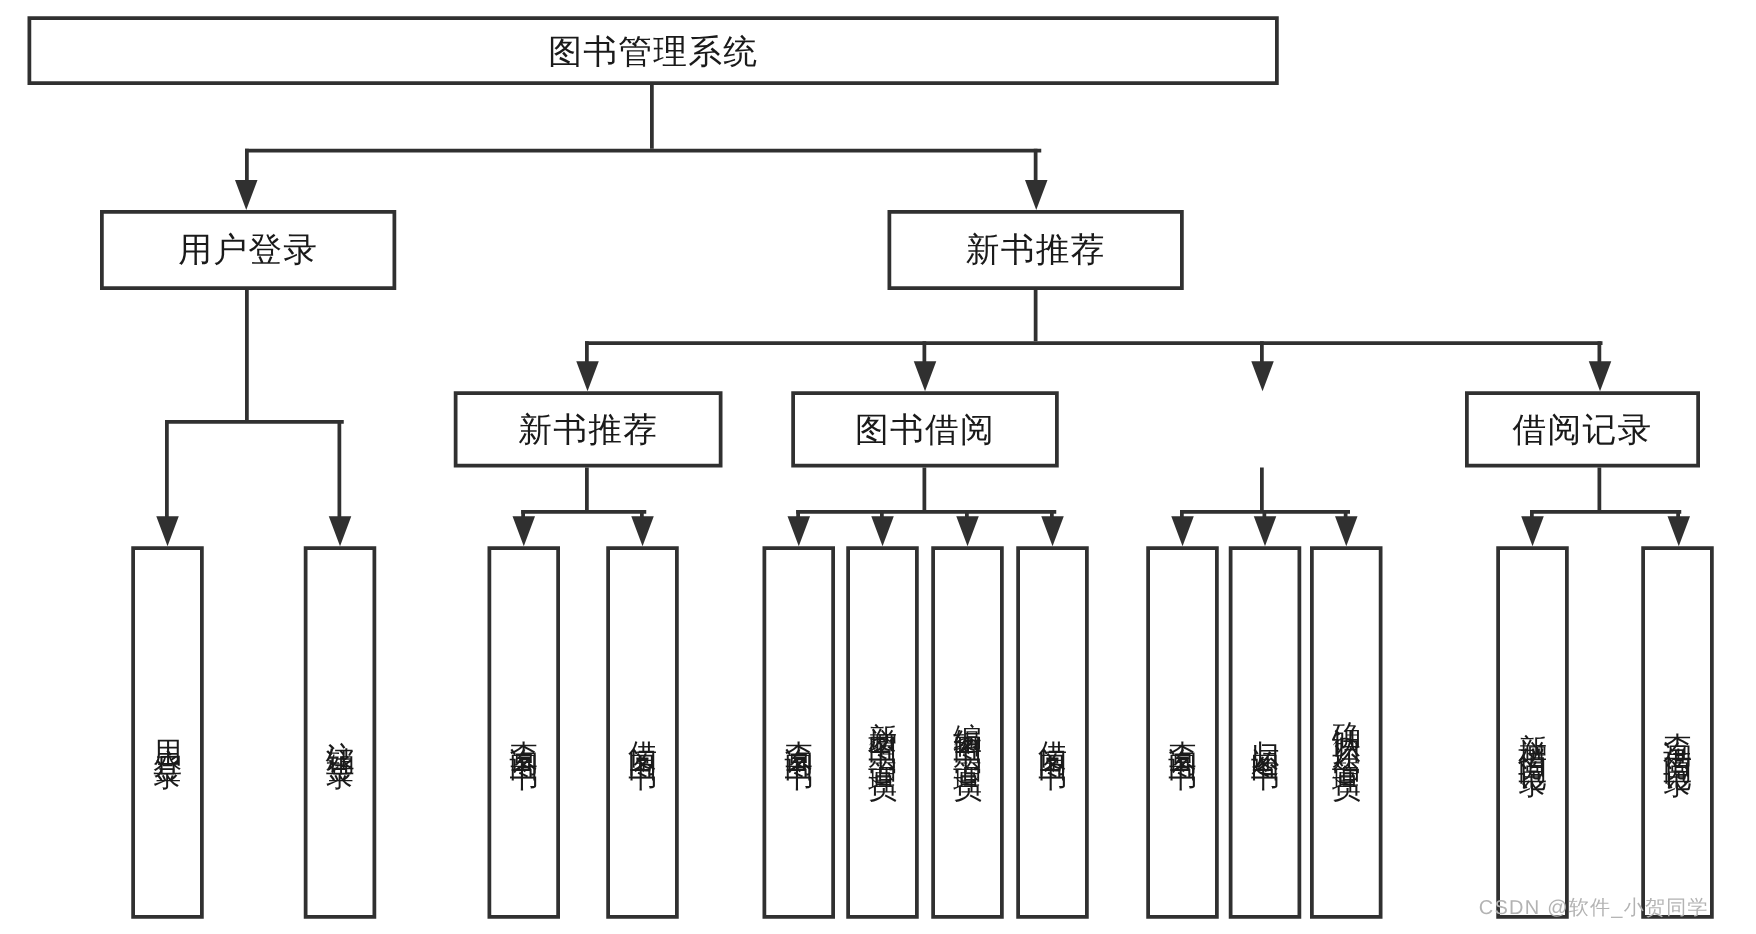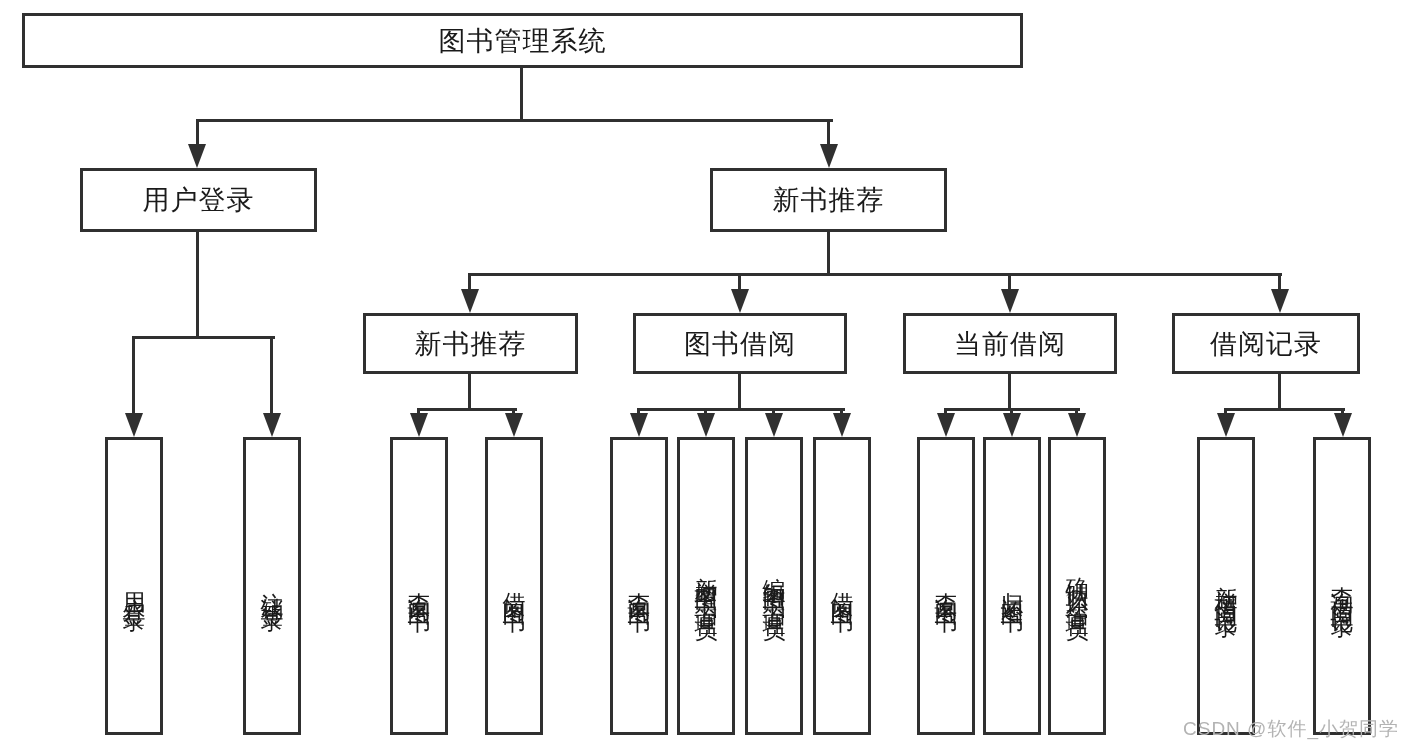--- a/index.html
+++ b/index.html
@@ -36,21 +36,21 @@
   .hline{position:absolute;height:3px;background:#303030;}
   .arrow{
     position:absolute;width:0;height:0;
     border-left:9px solid transparent;
     border-right:9px solid transparent;
     border-top:24px solid #303030;
   }
   .watermark{
     position:absolute;
     left:1183px;top:716px;
-    font-size:19px;
+    font-size:16px;
     letter-spacing:1px;
     color:#b3b3b3;
     z-index:5;
     white-space:nowrap;
   }
 </style>
 </head>
 <body>
 
 <div id="canvas">
@@ -89,23 +89,20 @@
   <div class="vline" style="left:1008px;top:273px;height:20px;"></div>
   <div class="arrow" style="left:1001px;top:289px;"></div>
   <div class="vline" style="left:1278px;top:273px;height:20px;"></div>
   <div class="arrow" style="left:1271px;top:289px;"></div>
 
   <div class="box hbox" style="left:633px;top:313px;width:214px;height:61px;">
     <span>图书借阅</span>
   </div>
   <div class="box hbox" style="left:363px;top:313px;width:215px;height:61px;">
     <span>新书推荐</span>
-  </div>
-  <div class="box hbox" style="left:903px;top:313px;width:214px;height:61px;">
-    <span>当前借阅</span>
   </div>
   <div class="box hbox" style="left:1172px;top:313px;width:188px;height:61px;">
     <span>借阅记录</span>
   </div>
 
   <div class="vline" style="left:468px;top:374px;height:34px;"></div>
   <div class="hline" style="left:417px;top:408px;width:100px;"></div>
   <div class="vline" style="left:417px;top:408px;height:9px;"></div>
   <div class="arrow" style="left:410px;top:413px;"></div>
   <div class="vline" style="left:512px;top:408px;height:9px;"></div>

